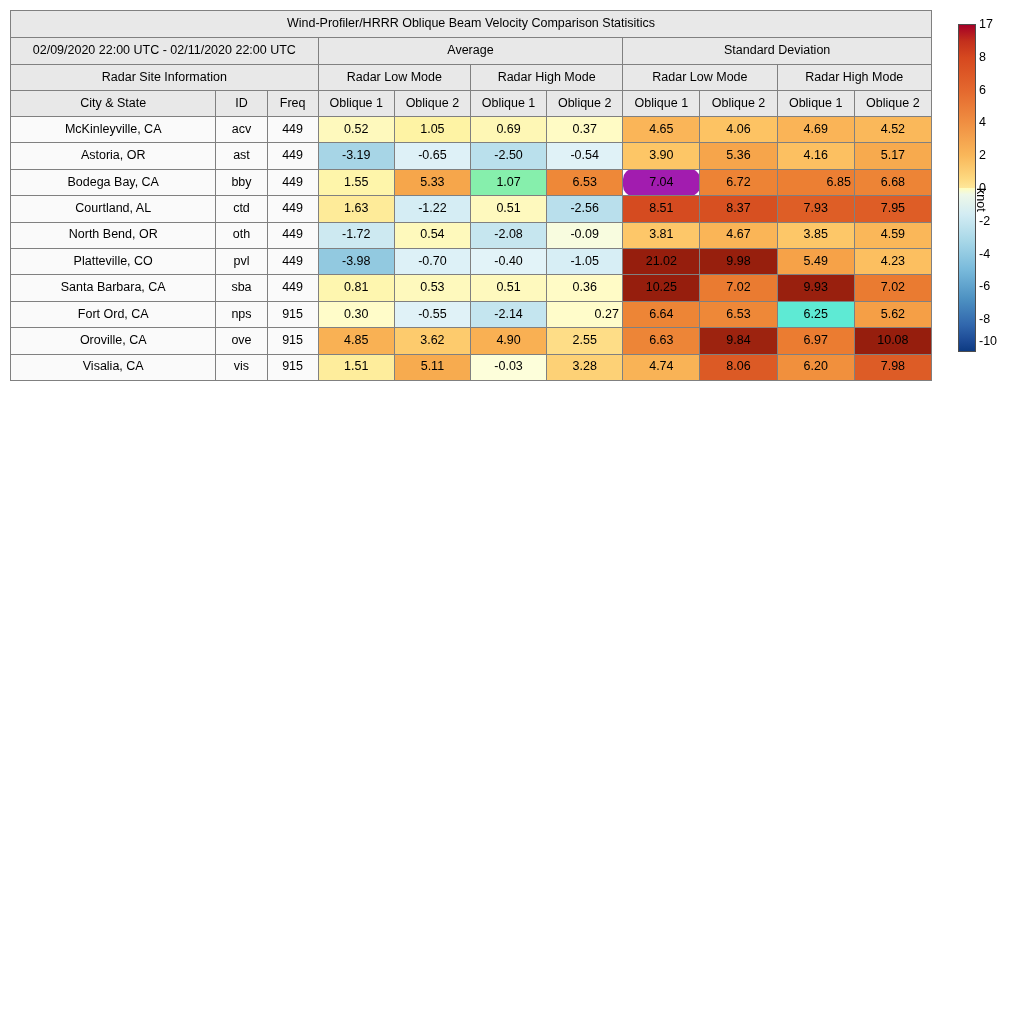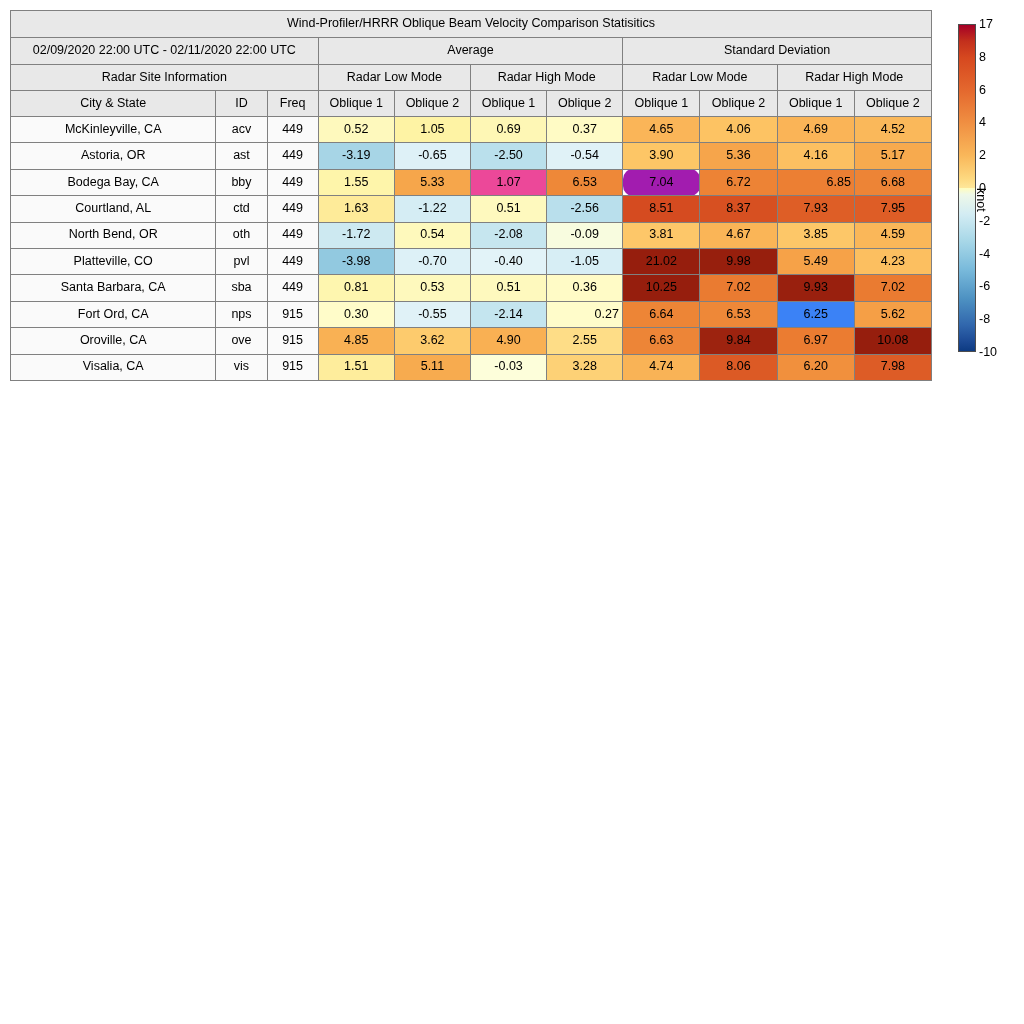--- a/index.html
+++ b/index.html
@@ -208,21 +208,21 @@
           <td class="datacell" style="background: rgb(246, 165, 75);">5.36</td>
           <td class="datacell" style="background: rgb(252, 192, 97);">4.16</td>
           <td class="datacell" style="background: rgb(247, 170, 78);">5.17</td>
         </tr>
         <tr>
           <td class="city">Bodega Bay, CA</td>
           <td class="idcell">bby</td>
           <td class="freqcell">449</td>
           <td class="datacell" style="background: rgb(254, 245, 170);">1.55</td>
           <td class="datacell" style="background: rgb(246, 166, 75);">5.33</td>
-          <td class="datacell" style="background: #ec4899;">1.07</td>
+          <td class="datacell" style="background: #86efac;">1.07</td>
           <td class="datacell" style="background: rgb(238, 136, 56);">6.53</td>
           <td class="datacell" style="background: #a21caf; border-radius: 10px;">7.04</td>
           <td class="datacell" style="background: rgb(237, 131, 53);">6.72</td>
           <td class="datacell" style="background: rgb(236, 127, 51); padding-left: 46px;">6.85</td>
           <td class="datacell" style="background: rgb(237, 132, 54);">6.68</td>
         </tr>
         <tr>
           <td class="city">Courtland, AL</td>
           <td class="idcell">ctd</td>
           <td class="freqcell">449</td>
@@ -277,21 +277,21 @@
         <tr>
           <td class="city">Fort Ord, CA</td>
           <td class="idcell">nps</td>
           <td class="freqcell">915</td>
           <td class="datacell" style="background: rgb(255, 252, 201);">0.30</td>
           <td class="datacell" style="background: rgb(224, 242, 247);">-0.55</td>
           <td class="datacell" style="background: rgb(196, 229, 239);">-2.14</td>
           <td class="datacell" style="background: rgb(255, 252, 202); padding-left: 44px;">0.27</td>
           <td class="datacell" style="background: rgb(237, 133, 54);">6.64</td>
           <td class="datacell" style="background: rgb(238, 136, 56);">6.53</td>
-          <td class="datacell" style="background: #3b82f6;">6.25</td>
+          <td class="datacell" style="background: #5eead4;">6.25</td>
           <td class="datacell" style="background: rgb(245, 159, 70);">5.62</td>
         </tr>
         <tr>
           <td class="city">Oroville, CA</td>
           <td class="idcell">ove</td>
           <td class="freqcell">915</td>
           <td class="datacell" style="background: rgb(249, 177, 84);">4.85</td>
           <td class="datacell" style="background: rgb(253, 203, 109);">3.62</td>
           <td class="datacell" style="background: rgb(249, 176, 83);">4.90</td>
           <td class="datacell" style="background: rgb(254, 221, 135);">2.55</td>
@@ -322,18 +322,18 @@
         <div class="cb-tick" style="top: 0px;">17</div>
         <div class="cb-tick" style="top: 32.8px;">8</div>
         <div class="cb-tick" style="top: 65.6px;">6</div>
         <div class="cb-tick" style="top: 98.4px;">4</div>
         <div class="cb-tick" style="top: 131.2px;">2</div>
         <div class="cb-tick" style="top: 164px;">0</div>
         <div class="cb-tick" style="top: 196.8px;">-2</div>
         <div class="cb-tick" style="top: 229.6px;">-4</div>
         <div class="cb-tick" style="top: 262.4px;">-6</div>
         <div class="cb-tick" style="top: 295.2px;">-8</div>
-        <div class="cb-tick" style="top: 328px;">-10</div>
+        <div class="cb-tick" style="top: 317px;">-10</div>
       </div>
   </div>
   <div id="cb-axis-label">knot</div>
 
 </div>
 
 </body></html>

